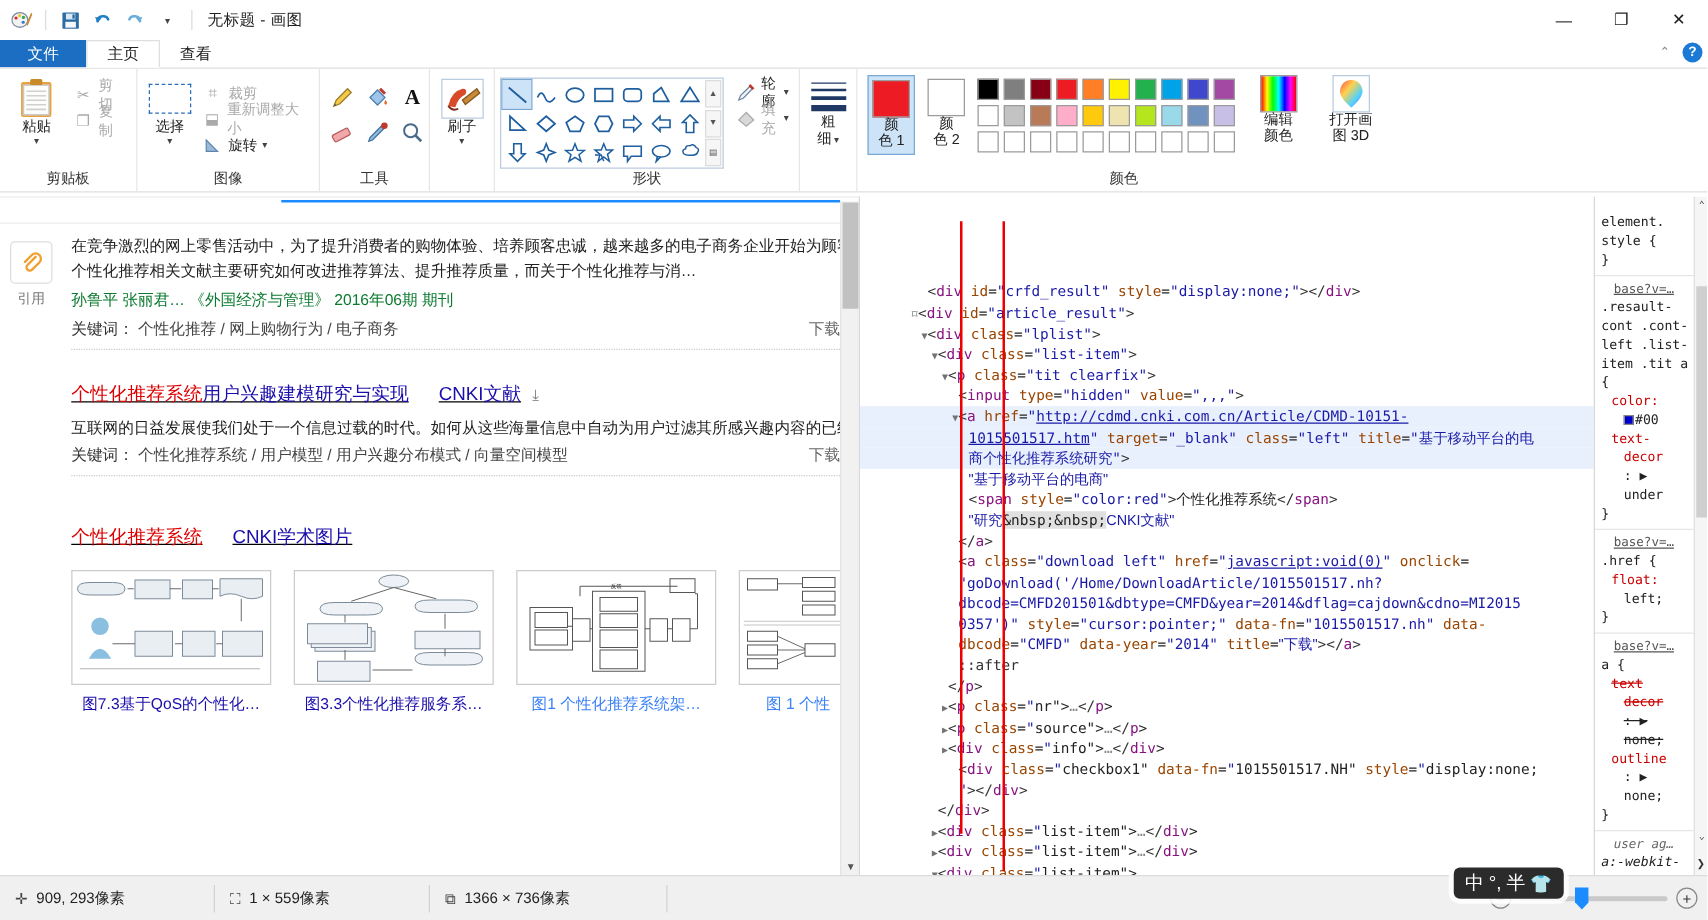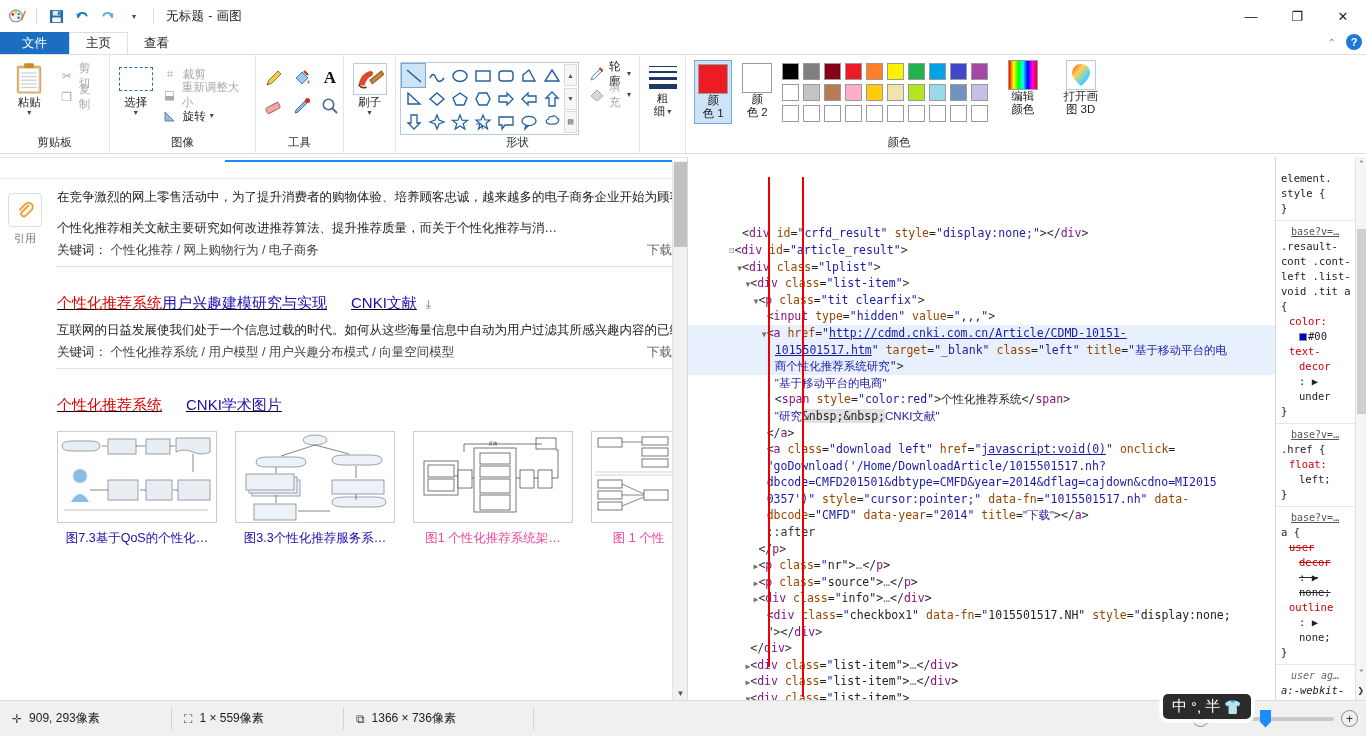--- a/index.html
+++ b/index.html
@@ -122,21 +122,21 @@
     white-space:nowrap; }
   .res-kw .kw-lead { color:#333; }
   .dl-right { position:absolute;right:0;top:0;color:#666;font-size:12.5px; }
 
   .figs { display:flex; gap:18px; margin-top:14px; }
   .fig { width:160px; }
   .fig .thumb { width:160px;height:92px;border:1px solid #ccc;background:#fff;
     overflow:hidden; position:relative; }
   .fig .cap { font-size:12.5px;color:#1a0dab;margin-top:7px;text-align:center;
     white-space:nowrap;overflow:hidden; }
-  .fig .cap.red { color:#ec4899; }
+  .fig .cap.red { color:#3b82f6; }
 
   
   .vsb { position:absolute;left:672px;top:3px;width:15px;height:540px;background:#f1f1f1;
     border-left:1px solid #e4e4e4;}
   .vsb .thumbv { position:absolute;left:1px;top:1px;width:13px;height:85px;background:#c1c1c1;}
   .vsb .arrd { position:absolute;left:0;bottom:0;width:15px;height:15px;
     display:flex;align-items:center;justify-content:center;font-size:8px;color:#555;}
 
   
   .devpane { position:absolute;left:687px;top:0;width:679px;height:543px;background:#fff;
@@ -639,41 +639,42 @@
           <path d="M13.5 5.5 L7 12 a2.6 2.6 0 0 0 3.7 3.7 L16.5 10 a4.2 4.2 0 0 0 -6 -6 L5 9.5" fill="none" stroke="#f0a030" stroke-width="1.9" stroke-linecap="round"></path>
         </svg>
       </div>
       <div class="clip-lbl">引用</div>
     </div>
 
     <div class="results">
 
       <div class="res">
         <div class="res-abs">在竞争激烈的网上零售活动中，为了提升消费者的购物体验、培养顾客忠诚，越来越多的电子商务企业开始为顾客提供</div>
-        <div class="res-abs" style="margin-top:11px;">个性化推荐相关文献主要研究如何改进推荐算法、提升推荐质量，而关于个性化推荐与消…</div>
+        <div class="res-abs" style="margin-top:0;">个性化推荐相关文献主要研究如何改进推荐算法、提升推荐质量，而关于个性化推荐与消…</div>
+        <div class="res-meta">孙鲁平 张丽君…  《外国经济与管理》 2016年06期 期刊</div>
         <div class="res-kw">
           <span class="kw-lead">关键词：</span>
           <span>个性化推荐 / 网上购物行为 / 电子商务</span>
           <span class="dl-right">下载</span>
         </div>
       </div>
 
       <div class="res" style="margin-top:22px;">
         <div class="res-title">
           <span class="red">个性化推荐系统</span><span class="blue">用户兴趣建模研究与实现</span><span class="cnki">CNKI文献</span><span class="dl-ic">⤓</span>
         </div>
         <div class="res-abs">互联网的日益发展使我们处于一个信息过载的时代。如何从这些海量信息中自动为用户过滤其所感兴趣内容的已经日</div>
         <div class="res-kw">
           <span class="kw-lead">关键词：</span>
           <span>个性化推荐系统 / 用户模型 / 用户兴趣分布模式 / 向量空间模型</span>
           <span class="dl-right">下载</span>
         </div>
       </div>
 
-      <div class="res" style="margin-top:22px;">
+      <div class="res" style="margin-top:35px;">
         <div class="res-title">
           <span class="red">个性化推荐系统</span><span class="cnki">CNKI学术图片</span>
         </div>
         <div class="figs">
 
           <div class="fig">
             <div class="thumb">
               <svg width="158" height="90" viewBox="0 0 158 90">
                 <g fill="#e9eef3" stroke="#7d8b99" stroke-width=".8" font-size="4.2" font-family="'Liberation Sans',sans-serif" text-anchor="middle">
                   <path d="M4 14 q0-5 10-5 h18 q10 0 10 5 q0 5-10 5 h-18 q-10 0-10-5z"></path>
@@ -815,21 +816,21 @@
         <div>element.</div>
         <div>style {</div>
         <div>}</div>
       </div>
 
       <div class="sgroup">
         <span class="src">base?v=…</span>
         <div>.resault-</div>
         <div>cont .cont-</div>
         <div>left .list-</div>
-        <div>void .tit a</div>
+        <div>item .tit a</div>
         <div>{</div>
         <div style="padding-left:8px;">
           <span class="prop">color:</span>
         </div>
         <div style="padding-left:18px;">
           <span class="cswatch"></span><span class="val">#00</span>
         </div>
         <div style="padding-left:8px;">
           <span class="prop">text-</span>
         </div>
@@ -843,21 +844,21 @@
         <span class="src">base?v=…</span>
         <div>.href {</div>
         <div style="padding-left:8px;"><span class="prop">float:</span></div>
         <div style="padding-left:18px;"><span class="val">left;</span></div>
         <div>}</div>
       </div>
 
       <div class="sgroup">
         <span class="src">base?v=…</span>
         <div>a {</div>
-        <div style="padding-left:8px;"><span class="prop strike">user</span></div>
+        <div style="padding-left:8px;"><span class="prop strike">text</span></div>
         <div style="padding-left:18px;"><span class="prop strike">decor</span></div>
         <div style="padding-left:18px;"><span class="val strike">: ▶</span></div>
         <div style="padding-left:18px;"><span class="val strike">none;</span></div>
         <div style="padding-left:8px;"><span class="prop">outline</span></div>
         <div style="padding-left:18px;"><span class="val">: ▶</span></div>
         <div style="padding-left:18px;"><span class="val">none;</span></div>
         <div>}</div>
       </div>
 
       <div class="sgroup" style="border-bottom:none;">

